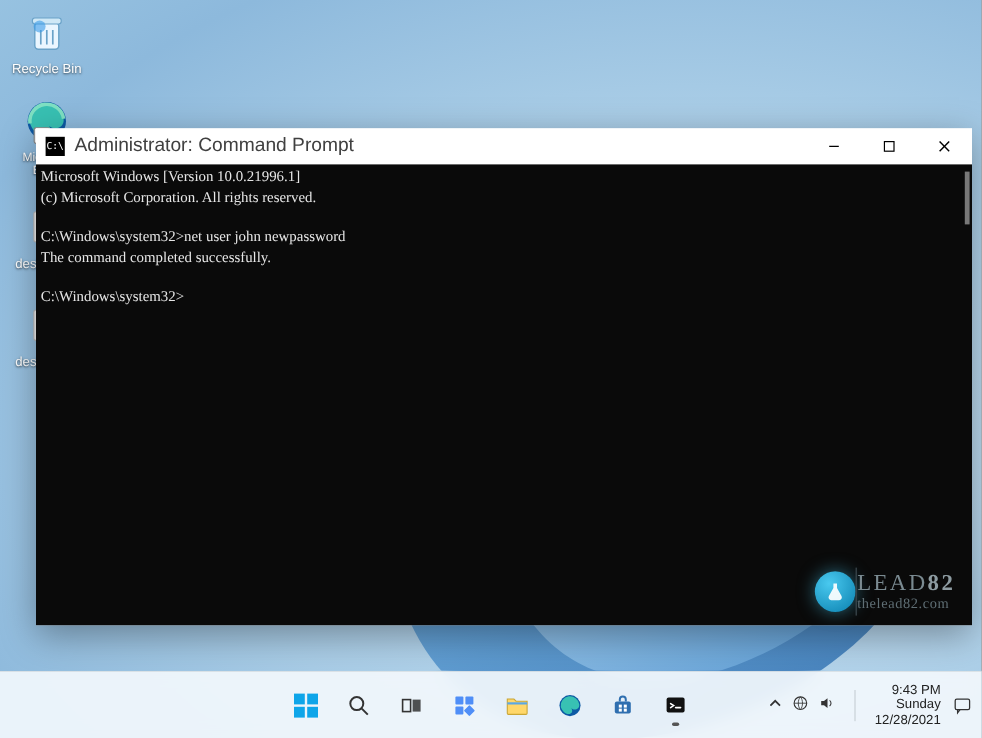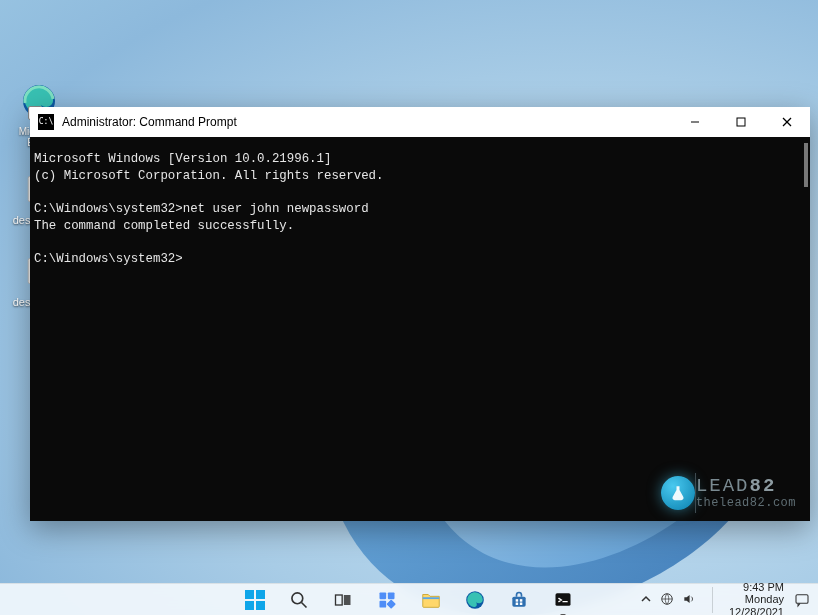--- a/index.html
+++ b/index.html
@@ -24,44 +24,44 @@
   .cmdwin {
     position: absolute; left: 30px; top: 107px; width: 780px; height: 414px;
     background: #fff; box-shadow: 0 8px 28px rgba(0,0,0,.35); border-radius: 0;
   }
   .titlebar {
     height: 30px; background: #fff; display: flex; align-items: center; padding-left: 8px;
     border-top-left-radius: 0; border-top-right-radius: 0;
   }
   .titlebar .appicon { width:16px; height:16px; background:#000; margin-right:8px; display:flex; align-items:center; justify-content:center; }
   .titlebar .appicon span{ color:#fff; font-size:8px; font-family: Consolas, monospace; line-height:1;}
-  .titlebar .titletext { font-size: 12px; color:#000000; }
+  .titlebar .titletext { font-size: 16px; color:#404040; }
   .winbtns { margin-left:auto; display:flex; }
   .winbtn { width:46px; height:30px; display:flex; align-items:center; justify-content:center; font-size:12px; color:#000; }
   .console {
     width: 100%; height: calc(100% - 30px); background:#0a0a0a; color:#e6e6e6;
-    font-family: Liberation Mono, monospace; font-size: 12.4px; line-height: 1.35;
-    padding: 14px 4px; position: relative; white-space: pre;
+    font-family: Liberation Serif, serif; font-size: 12.4px; line-height: 1.35;
+    padding: 2px 4px; position: relative; white-space: pre;
   }
   .console .scrollbar-hint {
     position: absolute; right: 2px; top: 6px; width: 4px; height: 44px; background: rgba(255,255,255,.45);
   }
   .watermark {
     position:absolute; right:14px; bottom:8px; display:flex; align-items:center; color:#79868c;
   }
   .watermark .logo { width:34px; height:34px; border-radius:50%; background:radial-gradient(circle at 35% 30%, #49c9ef, #0a7fae); display:flex; align-items:center; justify-content:center; box-shadow:0 0 14px rgba(73,201,239,.5);}
   .watermark .logo svg{ width:18px; height:18px; }
   .watermark .sep{ width:1px; height:40px; background:#3e4a50;}
   .watermark .txt{ display:flex; flex-direction:column; line-height:1.05;}
   .watermark .brand{ font-size:19px; letter-spacing:2px; font-weight:300; color:#7a8a91;}
   .watermark .brand b{ font-weight:600; color:#8d9ba1; }
   .watermark .site{ font-size:12px; color:#5f6e74; letter-spacing:.5px;}
   
   .taskbar {
-    position:absolute; left:0; bottom:0; width:100%; height:32px;
+    position:absolute; left:0; bottom:0; width:100%; height:56px;
     background: rgba(242,247,252,.92); backdrop-filter: blur(6px);
     display:flex; align-items:center; border-top:1px solid rgba(0,0,0,.08);
   }
   .taskcenter { position:absolute; left:50%; transform:translateX(-50%); display:flex; gap:4px; align-items:center; }
   .taskitem { width:40px; height:40px; display:flex; align-items:center; justify-content:center; border-radius:4px; position:relative;}
   .taskitem.active::after{ content:""; position:absolute; bottom:3px; left:50%; transform:translateX(-50%); width:6px; height:3px; background:#555; border-radius:2px;}
   .tasktray { margin-left:auto; display:flex; align-items:center; gap:10px; padding-right:8px; font-size:11px; color:#222; }
   .tray-icons{ display:flex; align-items:center; gap:8px; }
   .clockblk{ text-align:right; line-height:1.1; font-size:11px;}
   .notif{ width:16px; height:16px; }
@@ -83,20 +83,31 @@
           <stop offset="0" stop-color="#bfe0f6"></stop>
             <stop offset="1" stop-color="#5a9bd4"></stop>
         </linearGradient>
       </defs>
       <path d="M120,420 C60,260 250,90 420,120 C560,145 610,310 520,420 C430,530 190,590 120,420 Z" fill="url(#g1)" opacity=".85"></path>
       <path d="M200,380 C160,260 320,150 440,200 C540,240 550,370 460,430 C360,500 240,500 200,380 Z" fill="url(#g2)" opacity=".9"></path>
       <path d="M300,120 C380,60 520,110 540,210 C560,300 450,340 380,300 C300,255 240,165 300,120 Z" fill="#cde8f9" opacity=".7"></path>
     </svg>
   </div>
 
+  <div class="dicon" style="left:6px; top:6px;">
+    <div class="glyph">
+      <svg viewBox="0 0 40 40" width="40" height="40">
+          <rect x="10" y="12" width="20" height="22" rx="3" fill="#eaf6ff" stroke="#6aa2c8" stroke-width="1.2"></rect>
+          <rect x="8" y="8" width="24" height="5" rx="2" fill="#cfe8f6" stroke="#6aa2c8"></rect>
+          <path d="M15 18 v12 M20 18 v12 M25 18 v12" stroke="#6aa2c8" stroke-width="1.4"></path>
+          <circle cx="14" cy="15" r="5" fill="#3a9be8" opacity=".6"></circle>
+        </svg>
+    </div>
+    <div class="lbl">Recycle Bin</div>
+  </div>
 
   <div class="dicon" style="left:6px; top:80px;">
     <div class="glyph" style="position:relative">
       <svg viewBox="0 0 40 40" width="40" height="40">
           <circle cx="20" cy="20" r="16" fill="#0c59a4"></circle>
           <path d="M6,22 a14,14 0 0,1 28,-4 c1,8 -8,10 -12,6 c6,10 -10,14 -16,-2" fill="#38c1b3"></path>
           <path d="M6,22 a14,14 0 0,1 28,-4" fill="none" stroke="#7ee0c3" stroke-width="3"></path>
         </svg>
       <span class="shortcut-arrow">↗</span>
     </div>
@@ -243,21 +254,21 @@
               <path d="M3 12 h18 M12 3 c4 4 4 14 0 18 M12 3 c-4 4 -4 14 0 18" fill="none" stroke="#333" stroke-width="1.2"></path>
             </svg></span>
         <span><svg width="14" height="14" viewBox="0 0 24 24">
               <path d="M4 9 h4 l5 -4 v14 l-5 -4 H4 Z" fill="#333"></path>
               <path d="M16 8 a5 5 0 0 1 0 8" fill="none" stroke="#333" stroke-width="1.5"></path>
             </svg></span>
       </div>
       <div class="divider-left"></div>
       <div class="clockblk">
         <div>9:43 PM</div>
-        <div>Monday</div>
+        <div>Sunday</div>
         <div>12/28/2021</div>
       </div>
       <span class="notif">
         <svg width="16" height="16" viewBox="0 0 24 24">
             <rect x="3" y="4" width="18" height="13" rx="2" fill="none" stroke="#333" stroke-width="1.6"></rect>
             <path d="M9 17 l-3 4 v-4" fill="none" stroke="#333" stroke-width="1.6"></path>
           </svg>
       </span>
     </div>
   </div>

